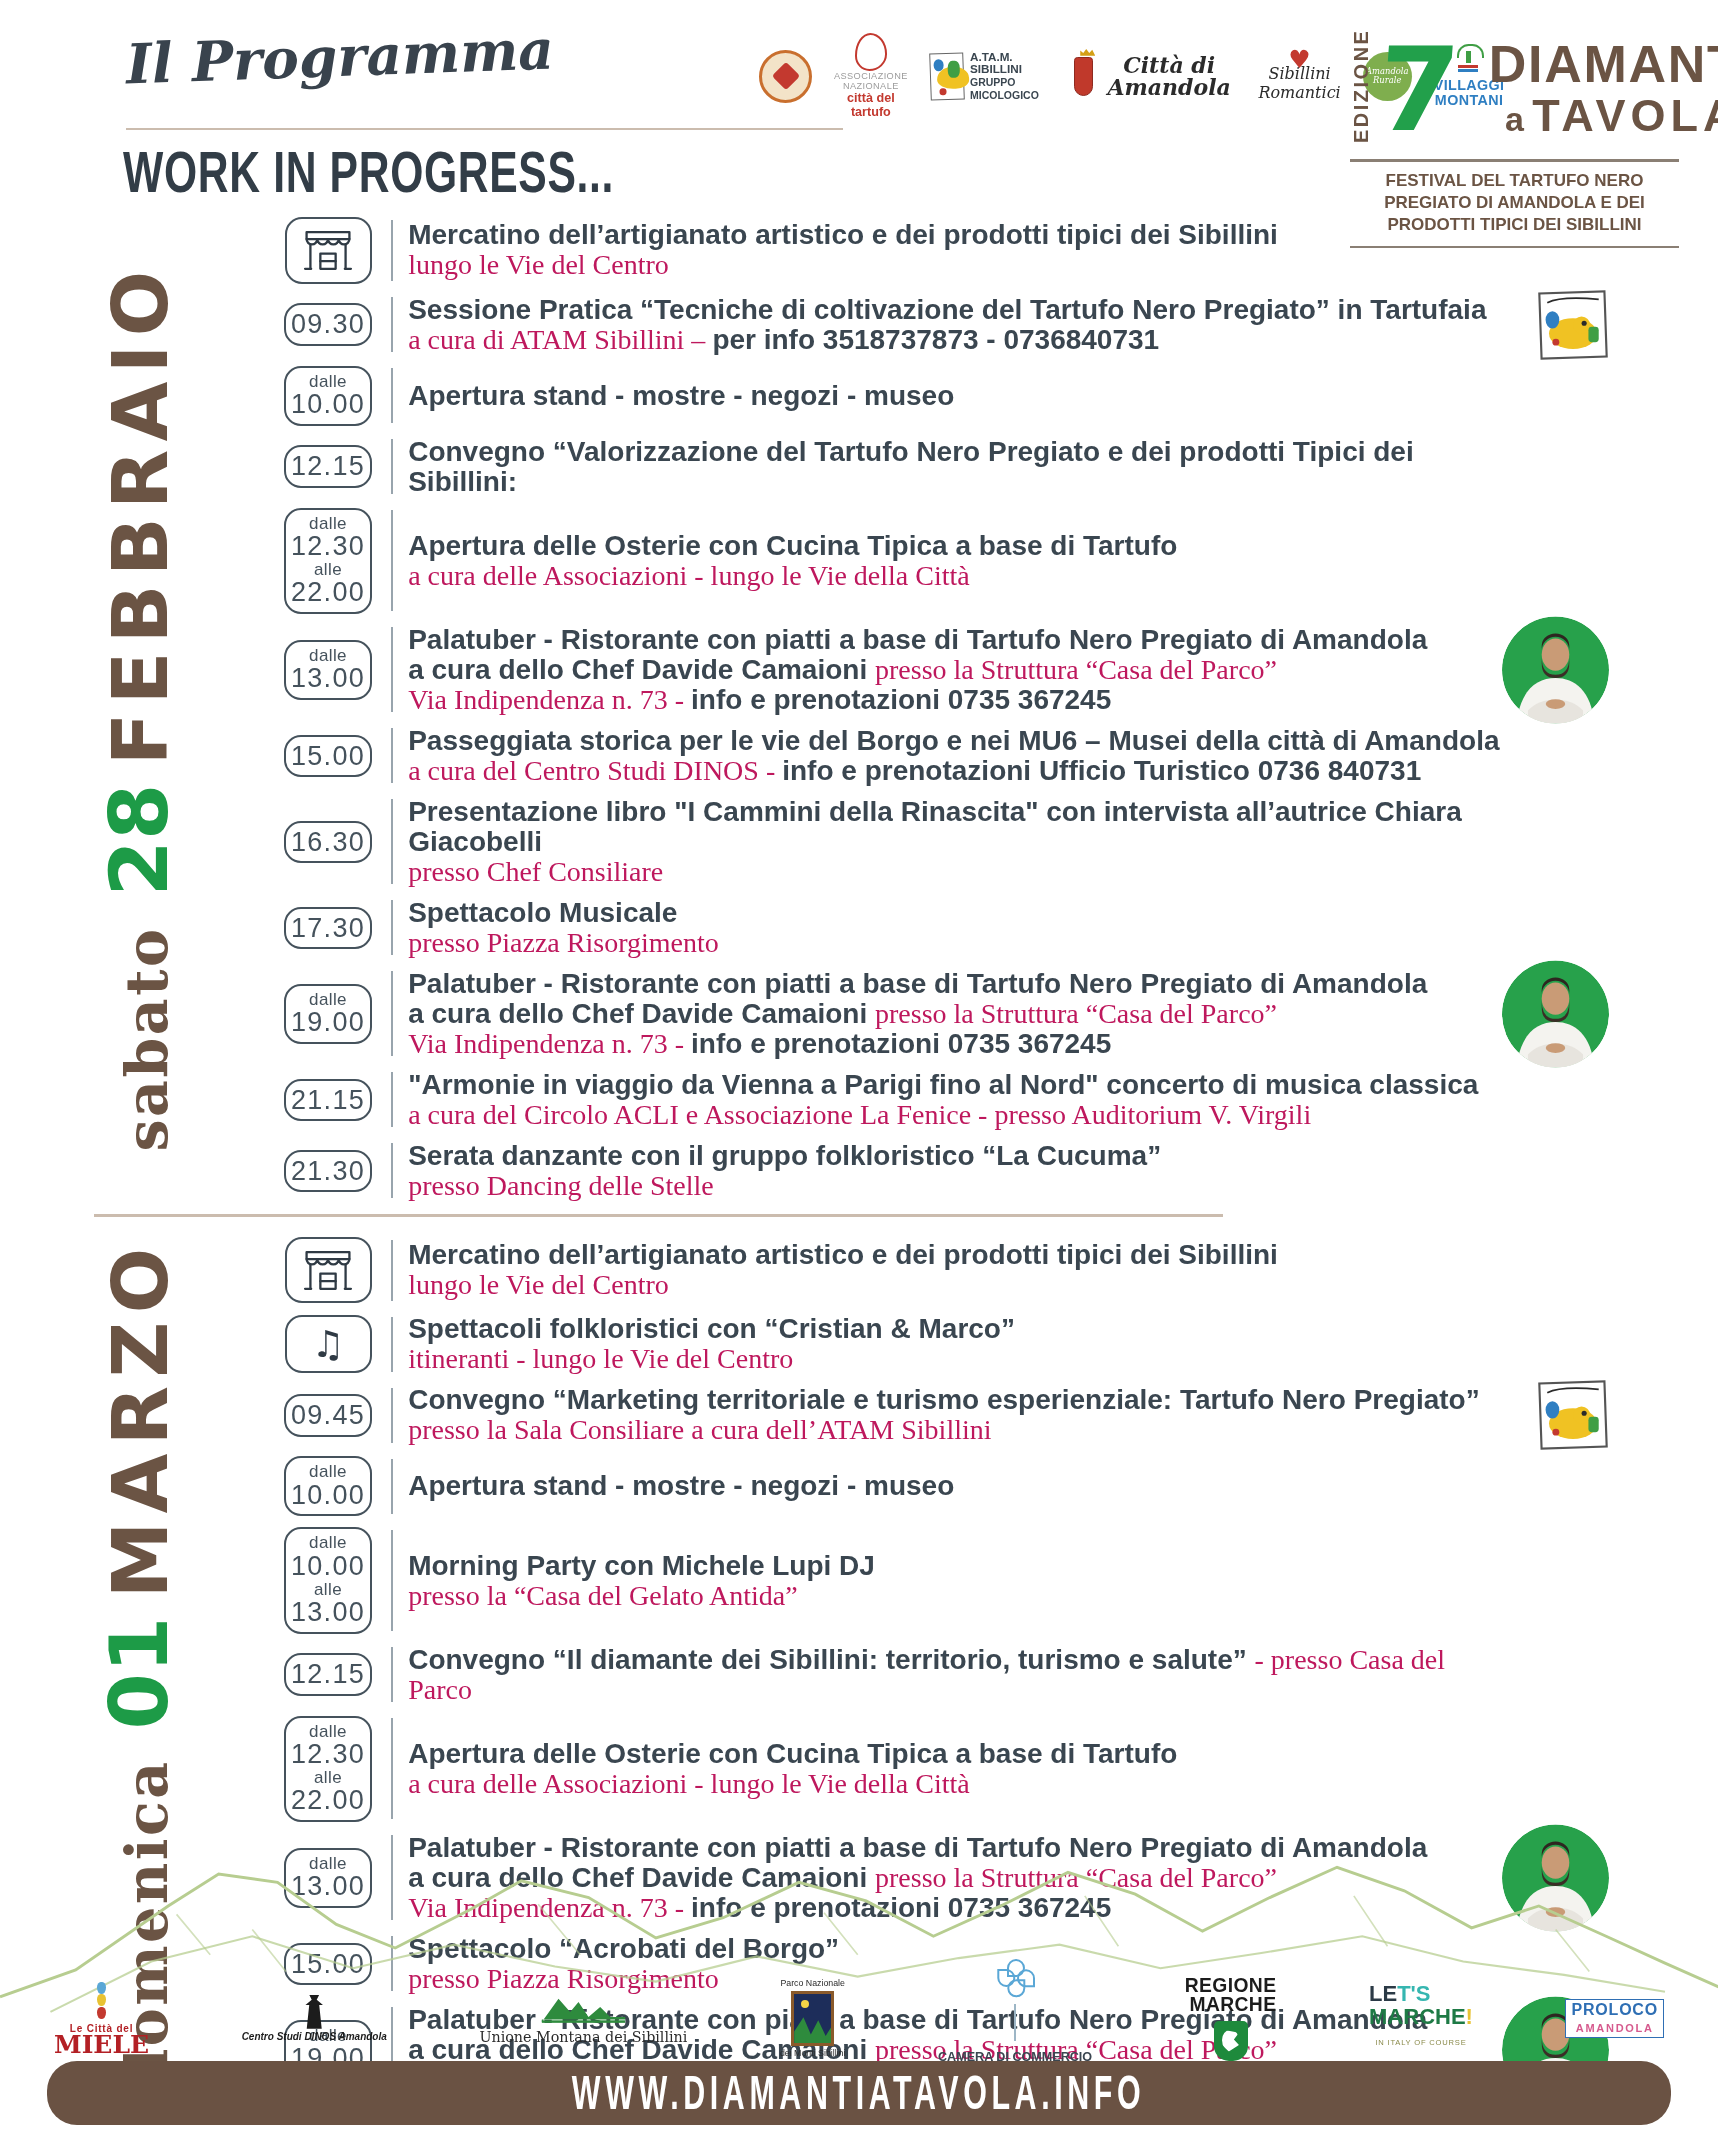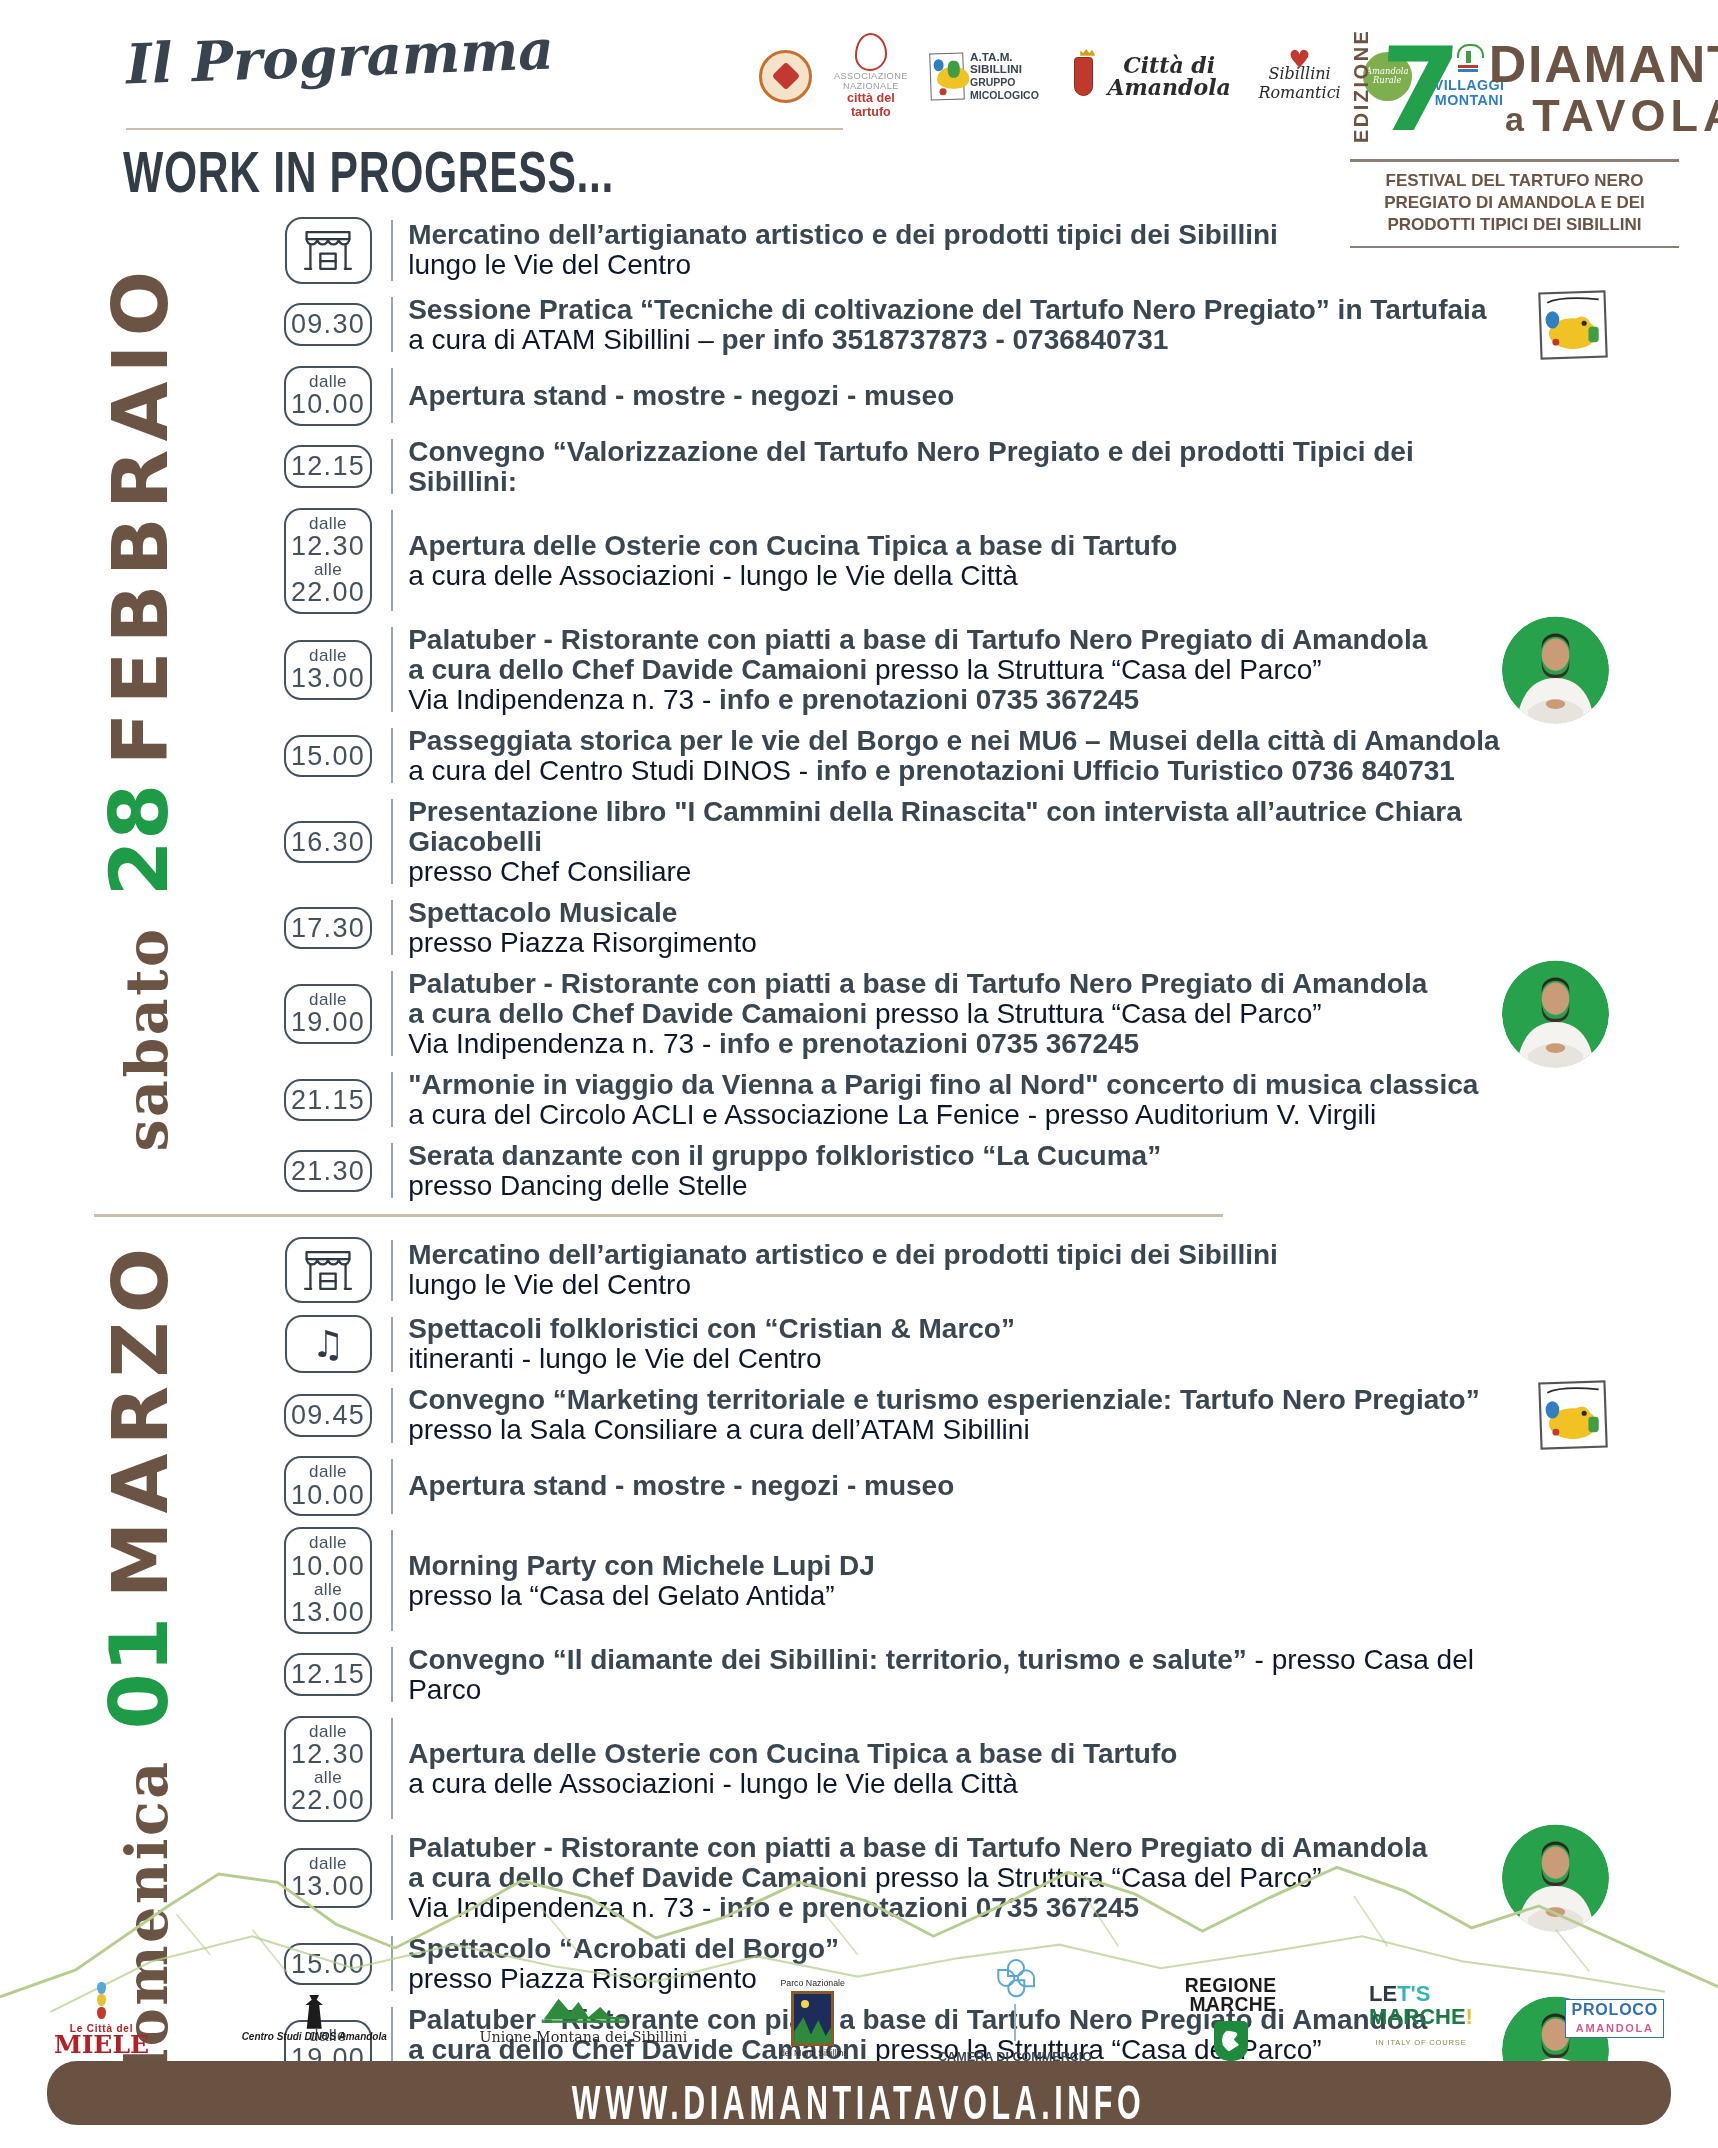--- a/index.html
+++ b/index.html
@@ -81,21 +81,21 @@
   .pill{border:2.5px solid #45525c;border-radius:17px;color:#45525c;min-width:87px;
     padding:5px 5px;display:flex;flex-direction:column;align-items:center;justify-content:center;box-sizing:border-box;}
   .pill .big{font-size:27px;line-height:28.5px;letter-spacing:1.3px;font-weight:500;}
   .pill .small{font-size:17px;line-height:17.6px;letter-spacing:0.4px;}
   .pill.icon{padding:7.6px 11.7px;}
   .music-glyph{font-size:37px;line-height:39px;color:#2f3a44;font-family:"DejaVu Sans",sans-serif;}
   .vdiv{width:2.5px;background:#98a4ad;align-self:stretch;margin:2.5px 15px 2.5px 11.7px;flex:none;}
   .text-col{flex:1;min-width:0;padding-right:193px;}
   .line{font-size:28px;line-height:30px;}
   .line .b{font-weight:700;color:#3a4650;}
-  .line .r{font-weight:400;color:#0f172a;}
+  .line .r{font-weight:400;color:#be185d;font-family:Liberation Serif, serif;}
 
   .media{position:absolute;right:84px;top:50%;transform:translateY(-50%);}
   .media.chef{width:107px;height:107px;border-radius:50%;overflow:hidden;}
   .media.atam{width:72px;height:72px;}
 
   .section-divider{height:2.5px;background:#cbbcae;margin:13.4px 495px 17px 94px;border:none;}
 
   
   .mountains{position:absolute;left:0;right:0;bottom:126px;height:185px;z-index:0;pointer-events:none;}
   .footer-logos{position:absolute;left:54px;right:54px;bottom:91px;height:77px;display:flex;
@@ -127,21 +127,21 @@
   .lets .le{color:#2b3a46;font-weight:700;font-size:22px;}
   .lets .ts{color:#35b6b0;font-weight:800;font-size:22px;}
   .lets .marche{color:#1e7a45;font-weight:800;font-size:22px;}
   .lets .bang{color:#e8c233;font-weight:800;font-size:22px;}
   .lets .sub{font-size:7.6px;color:#8a8a4a;letter-spacing:0.8px;}
   .proloco{border:1.7px solid #2f6fb4;padding:1.7px 5px;text-align:center;position:relative;background:#fff;}
   .proloco .p1{font-size:16px;font-weight:800;color:#2f6fb4;letter-spacing:0.8px;line-height:17px;}
   .proloco .p2{font-size:11px;font-weight:800;color:#d65a8e;letter-spacing:1.7px;line-height:15px;}
 
   .site-bar{position:absolute;left:47px;right:47px;bottom:23.5px;height:64px;background:#6a5243;
-    border-radius:30px;display:flex;align-items:flex-end;justify-content:center;z-index:3;}
+    border-radius:30px;display:flex;align-items:center;justify-content:center;z-index:3;}
   .site-bar span{color:#ffffff;font-size:39px;font-weight:700;letter-spacing:5.9px;
     transform:scale(.78,1.22);white-space:nowrap;}
 </style>
 </head>
 <body>
 
 <div class="page">
 
   <div class="header">
     <div class="script-title">Il Programma</div>

